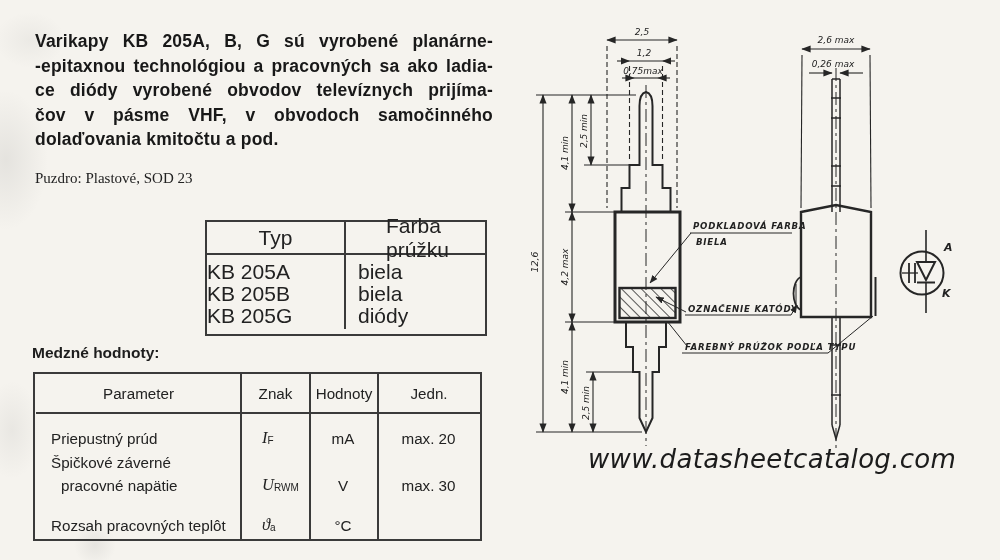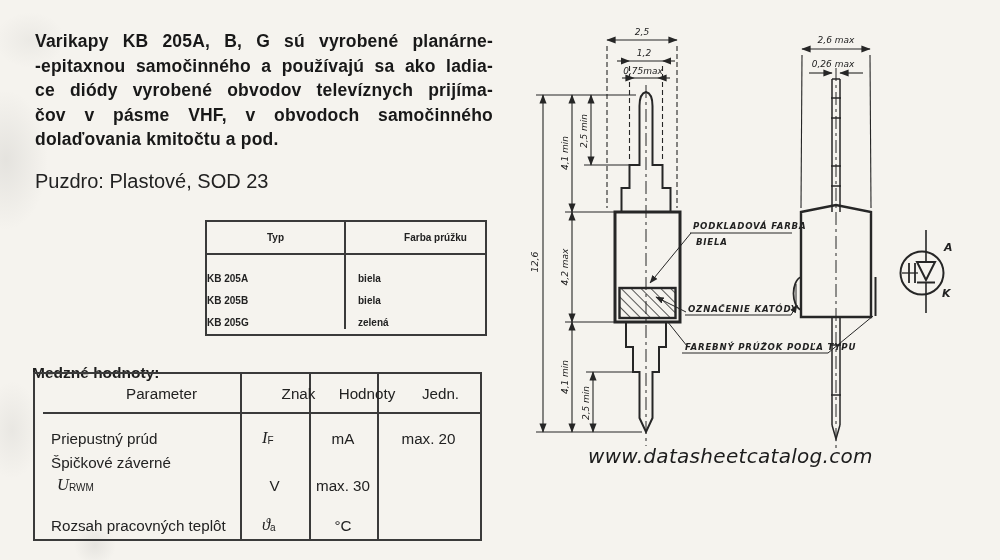--- a/index.html
+++ b/index.html
@@ -11,79 +11,79 @@
       radial-gradient(40px 70px at 12px 430px, rgba(110,110,110,.09), transparent 70%),
       radial-gradient(50px 40px at 30px 40px, rgba(120,120,120,.08), transparent 70%),
       radial-gradient(30px 30px at 95px 545px, rgba(100,100,100,.10), transparent 70%);
     font-family:"Liberation Sans", sans-serif;color:#1f1f1f;
   }
   
   .intro{position:absolute;left:35px;top:20px;width:458px;font-size:17.5px;font-weight:bold;
          line-height:24.5px;letter-spacing:.2px;color:#181818;margin-top:9px;}
   .jline{text-align:justify;text-align-last:justify;}
   .jline.last{text-align-last:left;}
-  .puzdro{position:absolute;left:35px;top:170px;font-size:20px;color:#222;}
+  .puzdro{position:absolute;left:35px;top:170px;font-size:15px;color:#222;font-family:Liberation Serif, serif;}
   
   .ttable{position:absolute;left:205px;top:220px;width:278px;height:112px;
           border:2px solid #3a3a3a;display:grid;grid-template-columns:137px 1fr;
-          grid-template-rows:33px 30px 22px 22px;font-size:10px;color:#222;font-weight:bold;}
+          grid-template-rows:33px 30px 22px 22px;font-size:21px;color:#222;}
   .ttable .th{display:flex;align-items:center;justify-content:center;border-bottom:2px solid #3a3a3a;}
   .ttable .c2{border-left:2px solid #3a3a3a;padding-left:40px;}
   .ttable .td{display:flex;align-items:flex-end;padding-bottom:1px;}
   .ttable .td.c1{}
   .ttable .td.c2{padding-left:12px;}
   
-  .ltitle{position:absolute;left:32px;top:344px;font-size:15.5px;font-weight:bold;color:#1d1d1d;margin-top:20px;}
+  .ltitle{position:absolute;left:32px;top:344px;font-size:15.5px;font-weight:bold;color:#1d1d1d;}
   .ltable{position:absolute;left:33px;top:372px;width:445px;height:165px;border:2px solid #3a3a3a;
           font-size:15.2px;color:#222;}
   .ltable .vline{position:absolute;top:0;bottom:0;width:2px;background:#3a3a3a;}
-  .ltable .lhead{position:absolute;left:8px;top:0;right:0;height:38px;border-bottom:2px solid #3a3a3a;
-          display:grid;grid-template-columns:205px 69px 68px 1fr;padding-left:16px;}
+  .ltable .lhead{position:absolute;left:1px;top:0;right:0;height:38px;border-bottom:2px solid #3a3a3a;
+          display:grid;grid-template-columns:205px 69px 68px 1fr;}
   .ltable .lhead div{display:flex;align-items:center;justify-content:center;}
   .lrow{position:absolute;left:0;right:0;height:22px;display:grid;grid-template-columns:205px 69px 68px 1fr;}
   .lrow .p{padding-left:16px;display:flex;align-items:center;}
   .lrow .p.indent{padding-left:26px;}
   .lrow .c{display:flex;align-items:center;justify-content:center;}
   .sym{font-family:"Liberation Serif","DejaVu Serif",serif;font-style:italic;font-size:16.5px;}
   .lrow sub{font-size:10px;font-family:"Liberation Sans",sans-serif;font-style:normal;transform:translateY(2px);}
   .symcell{display:flex;align-items:center;justify-content:flex-start;padding-left:22px;}
   
   .drawing{position:absolute;left:530px;top:0;}
-  .watermark{position:absolute;left:588px;top:444px;font-size:20px;font-style:italic;
+  .watermark{position:absolute;left:588px;top:444px;font-size:26px;font-style:italic;
              font-family:"DejaVu Sans",sans-serif;color:#1c1c1c;letter-spacing:.3px;text-align:right;}
   svg text{fill:#222;}
   .dim{font:italic 9px "DejaVu Sans",sans-serif;}
   .dimv{font:italic 9.5px "DejaVu Sans",sans-serif;}
   .lbl{font:italic bold 8.6px "DejaVu Sans",sans-serif;letter-spacing:.8px;}
   .pin{font:italic bold 11px "DejaVu Sans",sans-serif;}
 </style>
 </head>
 <body>
 
 <div class="page">
 
   <div class="intro">
     <div class="jline">Varikapy KB 205A, B, G sú vyrobené planárne-</div>
-    <div class="jline">-epitaxnou samočinného a používajú sa ako ladia-</div>
+    <div class="jline">-epitaxnou technológiou a pracovných sa ako ladia-</div>
     <div class="jline">ce diódy vyrobené obvodov televíznych prijíma-</div>
     <div class="jline">čov v pásme VHF, v obvodoch samočinného</div>
     <div class="jline last">dolaďovania kmitočtu a pod.</div>
   </div>
 
   <div class="puzdro">Puzdro: Plastové, SOD 23</div>
 
   <div class="ttable">
     <div class="th c1">Typ</div>
     <div class="th c2">Farba prúžku</div>
     <div class="td c1">KB 205A</div>
     <div class="td c2">biela</div>
     <div class="td c1">KB 205B</div>
     <div class="td c2">biela</div>
     <div class="td c1">KB 205G</div>
-    <div class="td c2">zelená</div>
+    <div class="td c2">diódy</div>
   </div>
 
   <div class="ltitle">Medzné hodnoty:</div>
 
   <div class="ltable">
     <div class="vline" style="left:205px"></div>
     <div class="vline" style="left:274px"></div>
     <div class="vline" style="left:342px"></div>
     <div class="lhead">
       <div>Parameter</div>
@@ -100,20 +100,21 @@
       <div class="c">mA</div>
       <div class="c">max. 20</div>
     </div>
     <div class="lrow" style="top:77px">
       <div class="p">Špičkové záverné</div>
       <div></div>
         <div></div>
         <div></div>
     </div>
     <div class="lrow" style="top:100px">
+      <div class="p indent">pracovné napätie</div>
       <div class="symcell">
           <span class="sym">U</span>
           <sub>RWM</sub>
         </div>
       <div class="c">V</div>
       <div class="c">max. 30</div>
     </div>
     <div class="lrow" style="top:140px">
       <div class="p">Rozsah pracovných teplôt</div>
       <div class="symcell">

